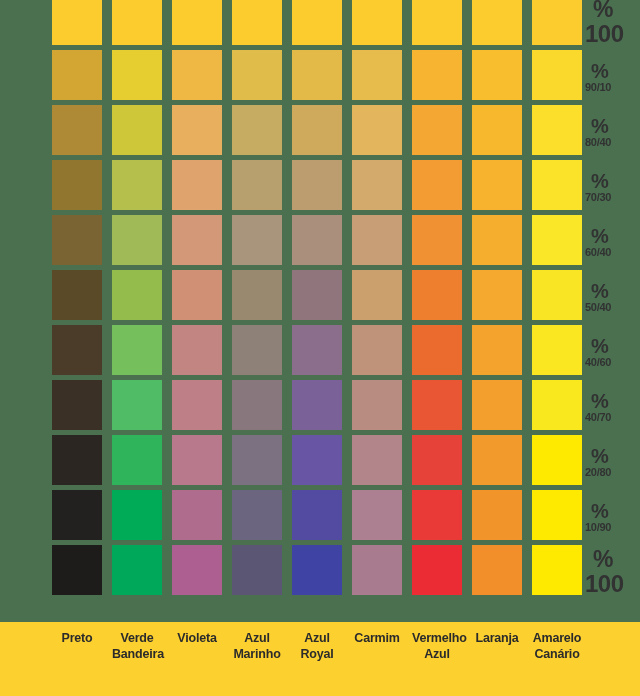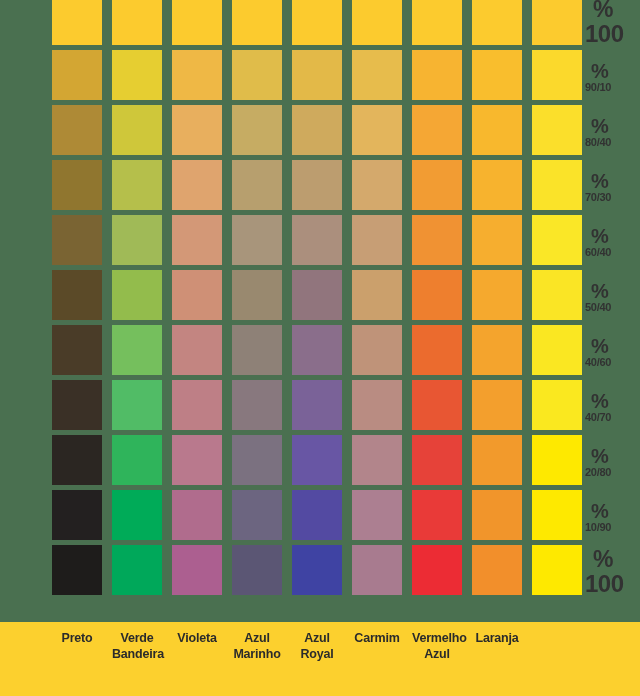--- a/index.html
+++ b/index.html
@@ -267,16 +267,17 @@
   <div class="legend-band">
     <div class="legend-inner">
         <div class="legend-item">Preto</div>
         <div class="legend-item">Verde Bandeira</div>
         <div class="legend-item">Violeta</div>
         <div class="legend-item">Azul Marinho</div>
         <div class="legend-item">Azul Royal</div>
         <div class="legend-item">Carmim</div>
         <div class="legend-item">Vermelho Azul</div>
         <div class="legend-item">Laranja</div>
+        <div class="legend-item wide">Amarelo Canário</div>
       </div>
   </div>
 
 </div>
 
 </body></html>

